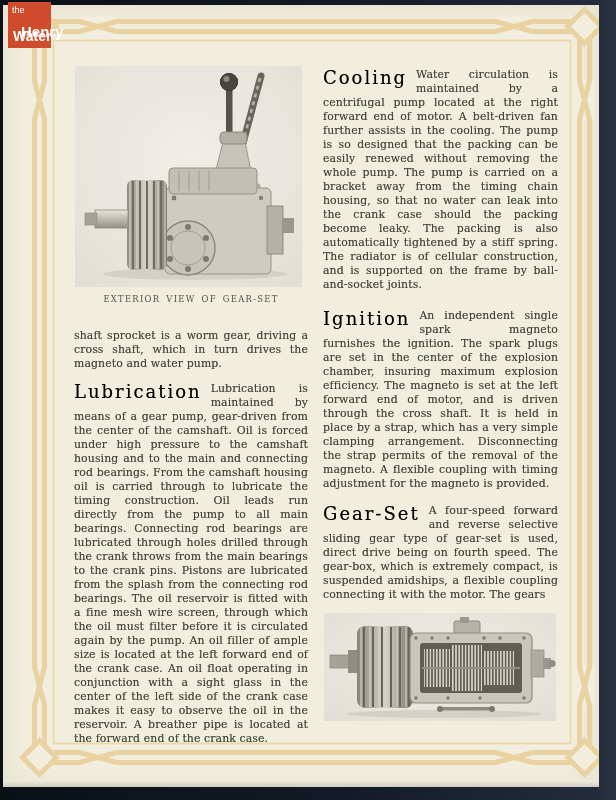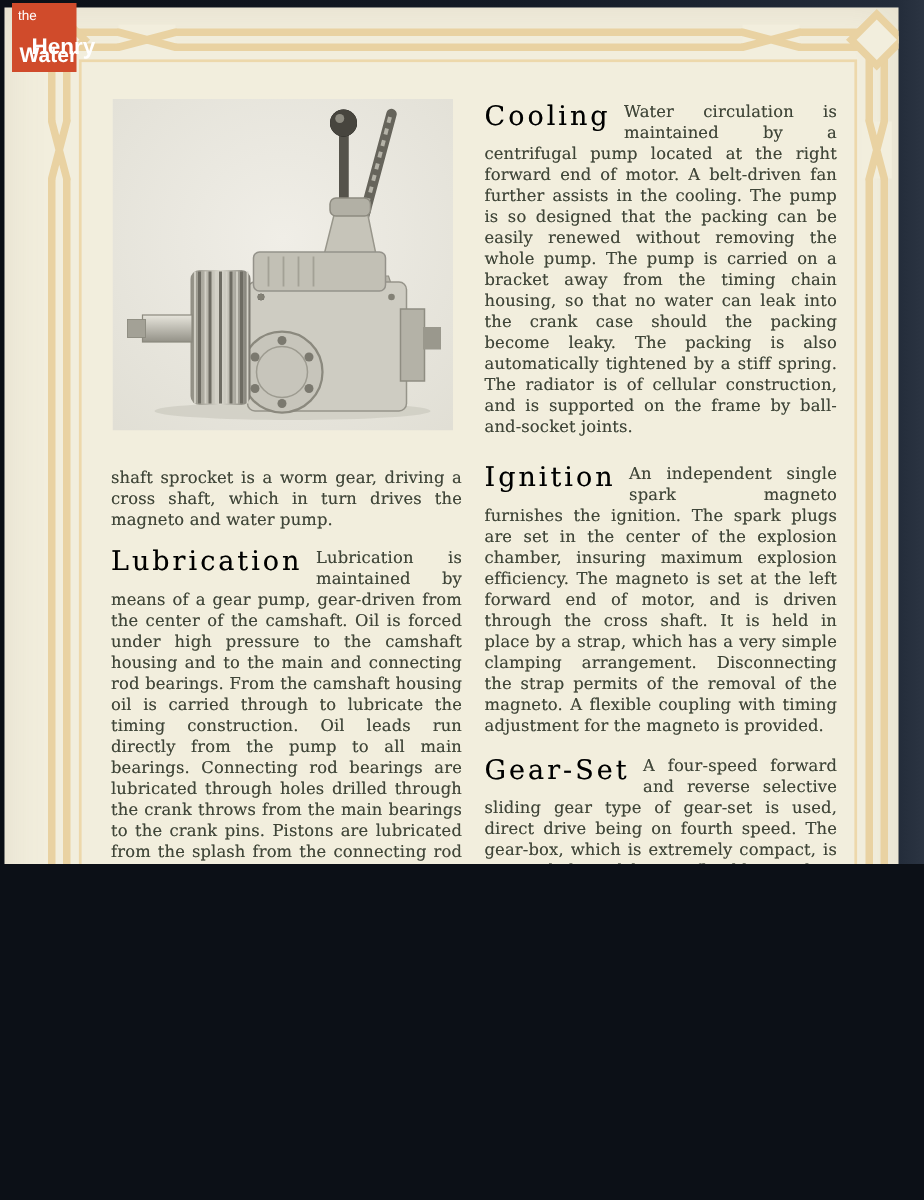--- a/index.html
+++ b/index.html
@@ -1,17 +1,17 @@
 <!DOCTYPE html>
 <html><head>
 <meta charset="utf-8">
 <style>
   html,body { margin:0; padding:0; background:#0c1017; }
   .stage {
-    position:relative; width:616px; height:576px; overflow:hidden;
+    position:relative; width:616px; height:800px; overflow:hidden;
     background:linear-gradient(90deg,#0b0f16 0%, #131a25 55%, #232c3a 97%, #2b3442 100%);
     font-family:"DejaVu Serif", serif;
   }
   .page {
     position:absolute; left:3px; top:5px; width:596px; height:782px;
     background:#f2eedd;
     box-shadow: inset 0 0 30px rgba(120,110,80,0.12);
   }
   .page-edge {
     position:absolute; left:0; bottom:0; width:100%; height:7px;
@@ -152,20 +152,21 @@
             <circle cx="95" cy="172" r="3" fill="#7b796f"></circle>
 
           <rect x="52" y="114" width="40" height="90" rx="6" fill="url(#dr1)"></rect>
           <path d="M58,115 v88 M65,115 v88 M72,115 v88 M79,115 v88 M86,115 v88" stroke="#6e6c63" stroke-width="2" fill="none"></path>
           <path d="M55,115 v88 M62,115 v88 M69,115 v88 M76,115 v88 M83,115 v88 M90,115 v88" stroke="#d4d2c8" stroke-width="1.2" fill="none"></path>
 
           <rect x="20" y="144" width="33" height="18" fill="url(#mg1)" stroke="#8b897e" stroke-width="0.8"></rect>
           <rect x="10" y="147" width="12" height="12" fill="#a3a196" stroke="#8b897e" stroke-width="0.6"></rect>
         </svg>
       </figure>
+      <div class="caption">EXTERIOR VIEW OF GEAR-SET</div>
 
       <p class="body intro">shaft sprocket is a worm gear, driving a cross shaft, which in turn drives the magneto and water pump.</p>
 
       <p class="body sec">
         <span class="sec-heading">Lubrication</span><span>Lubrication is maintained by means of a gear pump, gear-driven from the center of the camshaft.  Oil is forced under high pressure to the camshaft housing and to the main and connecting rod bearings.  From the camshaft housing oil is carried through to lubricate the timing construction.  Oil leads run directly from the pump to all main bearings.  Connecting rod bearings are lubricated through holes drilled through the crank throws from the main bearings to the crank pins.  Pistons are lubricated from the splash from the connecting rod bearings.  The oil reservoir is fitted with a fine mesh wire screen, through which the oil must filter before it is circulated again by the pump.  An oil filler of ample size is located at the left forward end of the crank case.  An oil float operating in conjunction with a sight glass in the center of the left side of the crank case makes it easy to observe the oil in the reservoir.  A breather pipe is located at the forward end of the crank case.</span>
       </p>
     </div>
 
     <div class="col col-right">
 

